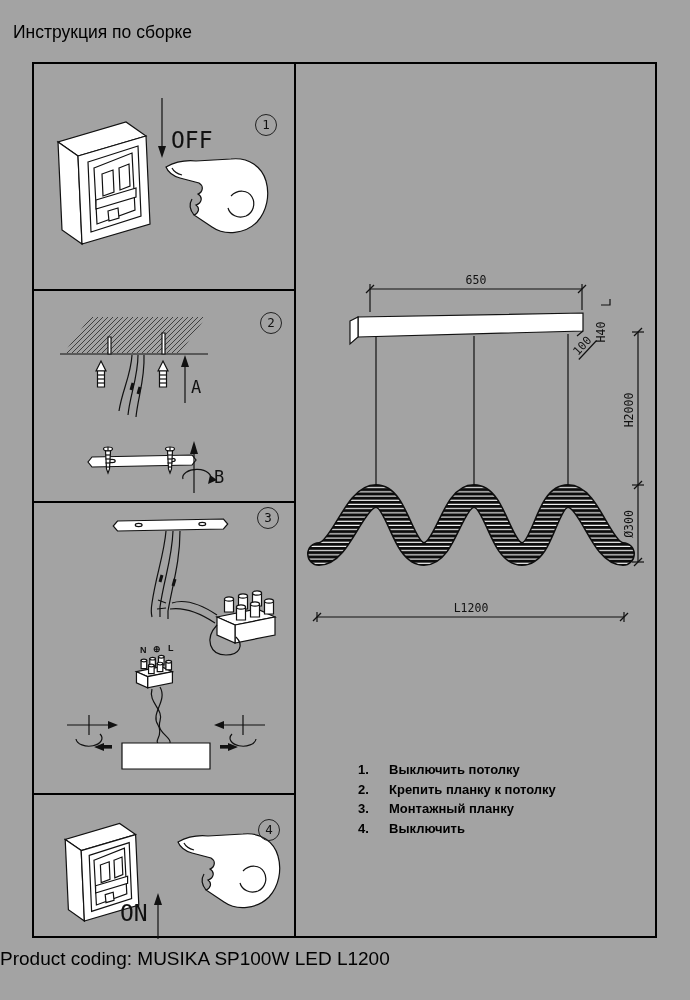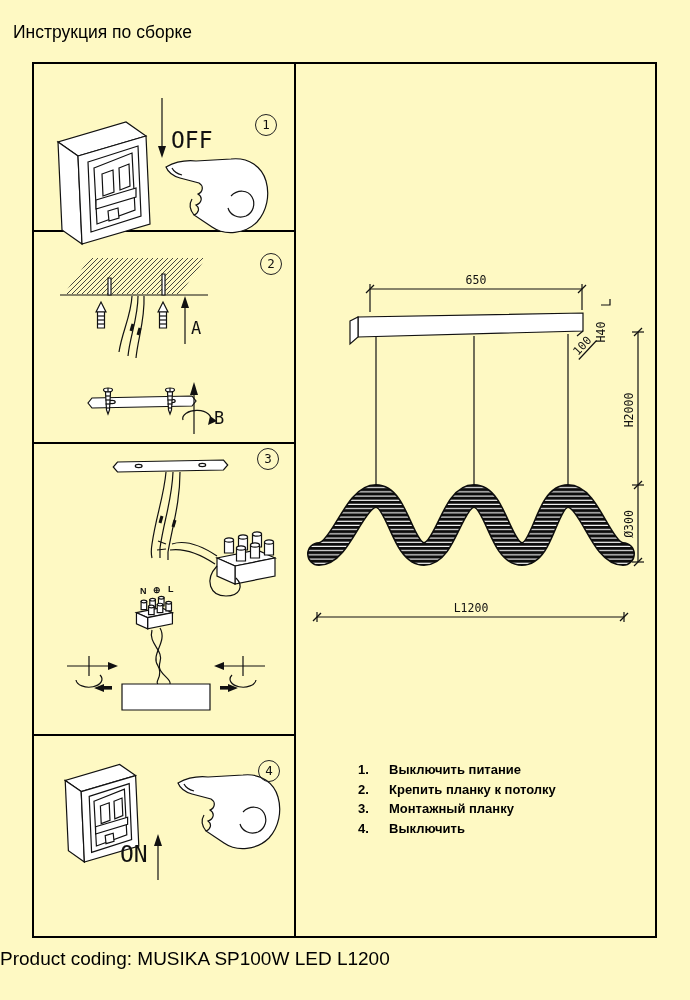--- a/index.html
+++ b/index.html
@@ -1,23 +1,23 @@
 <!DOCTYPE html>
 <html><head>
 <meta charset="utf-8">
 <style>
   html,body{margin:0;padding:0;background:#fff;}
-  .page{position:relative;width:690px;height:1000px;background:#fef9c3;
+  .page{position:relative;width:690px;height:1000px;background:#a3a3a3;
         font-family:"Liberation Sans",sans-serif;color:#111;overflow:hidden;}
   .title{position:absolute;left:13px;top:22px;font-size:17.5px;color:#000;}
   .main-box{position:absolute;left:32px;top:62px;width:621px;height:872px;border:2px solid #000;}
   .left-col{position:absolute;left:0;top:0;width:260px;height:872px;border-right:2px solid #000;box-sizing:content-box;}
   .panel{position:relative;width:260px;box-sizing:border-box;border-bottom:2px solid #000;}
   .panel:last-child{border-bottom:none;}
-  .p1{height:168px}.p2{height:212px}.p3{height:292px}.p4{height:164px}
+  .p1{height:227px}.p2{height:212px}.p3{height:292px}.p4{height:164px}
   .right-col{position:absolute;left:262px;top:0;width:359px;height:872px;}
   .figure{position:absolute;left:0;top:0;}
   .badge{position:absolute;width:20px;height:20px;border:1.6px solid #222;border-radius:50%;
          text-align:center;line-height:20px;font-size:12.5px;font-family:"DejaVu Sans Mono",monospace;}
   .notes{position:absolute;left:62px;top:696px;font-weight:bold;font-size:13px;line-height:19.5px;color:#000;}
   .note-row{display:flex;}
   .note-num{width:31px;}
   .footer{position:absolute;left:0;top:948px;width:690px;text-align:left;font-size:19px;color:#000;}
   svg{display:block;}
   svg *{vector-effect:non-scaling-stroke;}
@@ -302,21 +302,21 @@
           <line class="ln" x1="328" y1="548" x2="328" y2="558"></line>
           <line class="ln" x1="17" y1="557" x2="25" y2="549"></line>
           <line class="ln" x1="324" y1="557" x2="332" y2="549"></line>
           <text class="dimtxt" x="175" y="548" text-anchor="middle">L1200</text>
         </g>
       </svg>
 
       <div class="notes">
         <div class="note-row">
             <span class="note-num">1.</span>
-            <span>Выключить питание</span>
+            <span>Выключить потолку</span>
           </div>
         <div class="note-row">
             <span class="note-num">2.</span>
             <span>Крепить планку к потолку</span>
           </div>
         <div class="note-row">
             <span class="note-num">3.</span>
             <span>Монтажный планку</span>
           </div>
         <div class="note-row">

